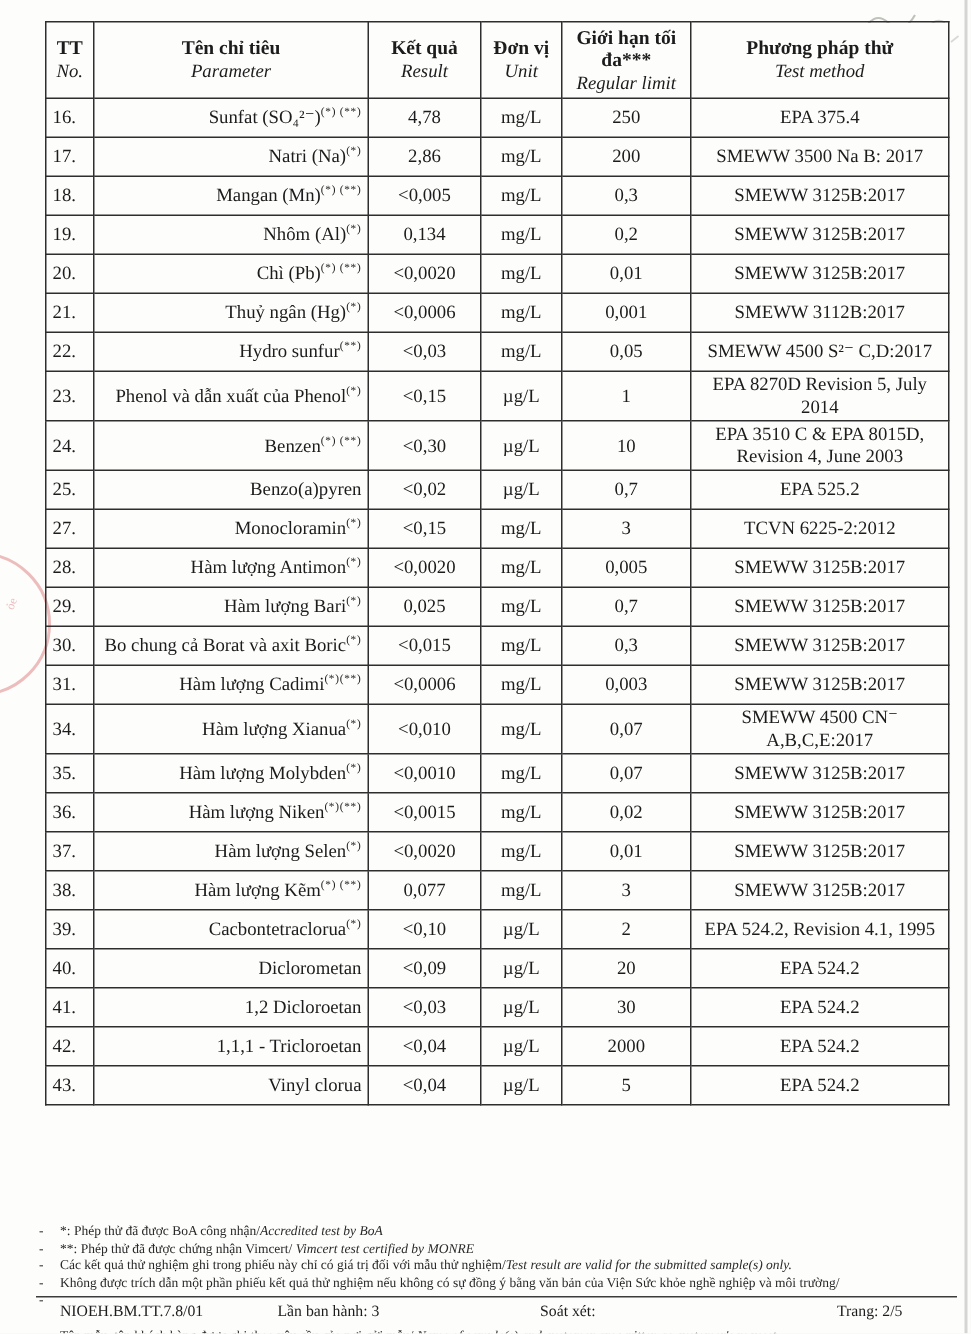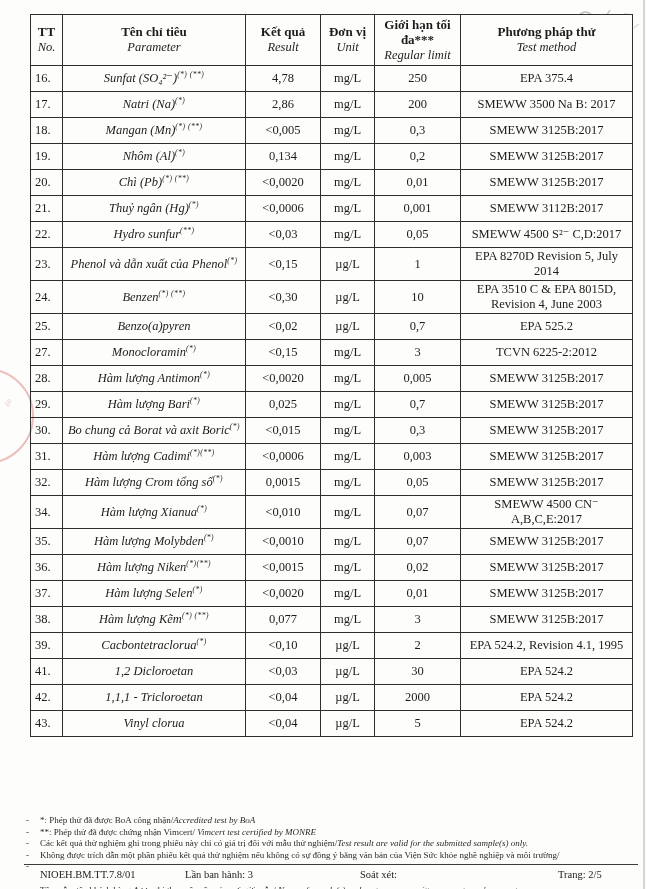--- a/index.html
+++ b/index.html
@@ -43,21 +43,21 @@
   }
   .report thead th { padding: 3px 2px; background: #fdfdfc; }
   .hd-vn { font-weight: bold; font-size: 13px; display: block; line-height: 1.15; }
   .hd-en { font-style: italic; font-weight: normal; font-size: 12.5px; display: block; line-height: 1.15; }
   .report tbody tr { height: 26px; }
   .report tbody td {
     font-size: 12.5px; line-height: 1.2;
     padding: 1px 4px;
   }
   td.c-no { text-align: left; }
-  td.c-name { text-align: center; padding-left: 7px; font-style: italic; }
+  td.c-name { text-align: right; padding-left: 7px; }
   td.c-result, td.c-unit, td.c-limit, td.c-method { text-align: center; }
   td.c-method { white-space: pre-line; padding: 1px 2px; }
   .param-sup { font-size: 7.5px; vertical-align: super; line-height: 0; letter-spacing: 0.5px; }
   .footnotes {
     position: absolute; left: 26px; top: 815px; width: 612px;
     font-size: 9px; color: #2a2a2a;
   }
   .footnote { display: flex; line-height: 1.18; margin-bottom: 1px; }
   .fn-dash { width: 14px; flex: 0 0 14px; }
   .fn-text { flex: 1; }
@@ -257,28 +257,20 @@
 
     <tr>
       <td class="c-no">31.</td>
       <td class="c-name"><span>Hàm lượng Cadimi</span><span class="param-sup">(*)(**)</span></td>
       <td class="c-result">&lt;0,0006</td>
       <td class="c-unit">mg/L</td>
       <td class="c-limit">0,003</td>
       <td class="c-method">SMEWW 3125B:2017</td>
     </tr>
 
-    <tr>
-      <td class="c-no">32.</td>
-      <td class="c-name"><span>Hàm lượng Crom tổng số</span><span class="param-sup">(*)</span></td>
-      <td class="c-result">0,0015</td>
-      <td class="c-unit">mg/L</td>
-      <td class="c-limit">0,05</td>
-      <td class="c-method">SMEWW 3125B:2017</td>
-    </tr>
 
 
     <tr>
       <td class="c-no">34.</td>
       <td class="c-name"><span>Hàm lượng Xianua</span><span class="param-sup">(*)</span></td>
       <td class="c-result">&lt;0,010</td>
       <td class="c-unit">mg/L</td>
       <td class="c-limit">0,07</td>
       <td class="c-method">SMEWW 4500 CN⁻
 A,B,C,E:2017</td>
@@ -322,20 +314,28 @@
 
     <tr>
       <td class="c-no">39.</td>
       <td class="c-name"><span>Cacbontetraclorua</span><span class="param-sup">(*)</span></td>
       <td class="c-result">&lt;0,10</td>
       <td class="c-unit">µg/L</td>
       <td class="c-limit">2</td>
       <td class="c-method">EPA 524.2, Revision 4.1, 1995</td>
     </tr>
 
+    <tr>
+      <td class="c-no">40.</td>
+      <td class="c-name"><span>Diclorometan</span><span class="param-sup"></span></td>
+      <td class="c-result">&lt;0,09</td>
+      <td class="c-unit">µg/L</td>
+      <td class="c-limit">20</td>
+      <td class="c-method">EPA 524.2</td>
+    </tr>
 
     <tr>
       <td class="c-no">41.</td>
       <td class="c-name"><span>1,2 Dicloroetan</span><span class="param-sup"></span></td>
       <td class="c-result">&lt;0,03</td>
       <td class="c-unit">µg/L</td>
       <td class="c-limit">30</td>
       <td class="c-method">EPA 524.2</td>
     </tr>
 

